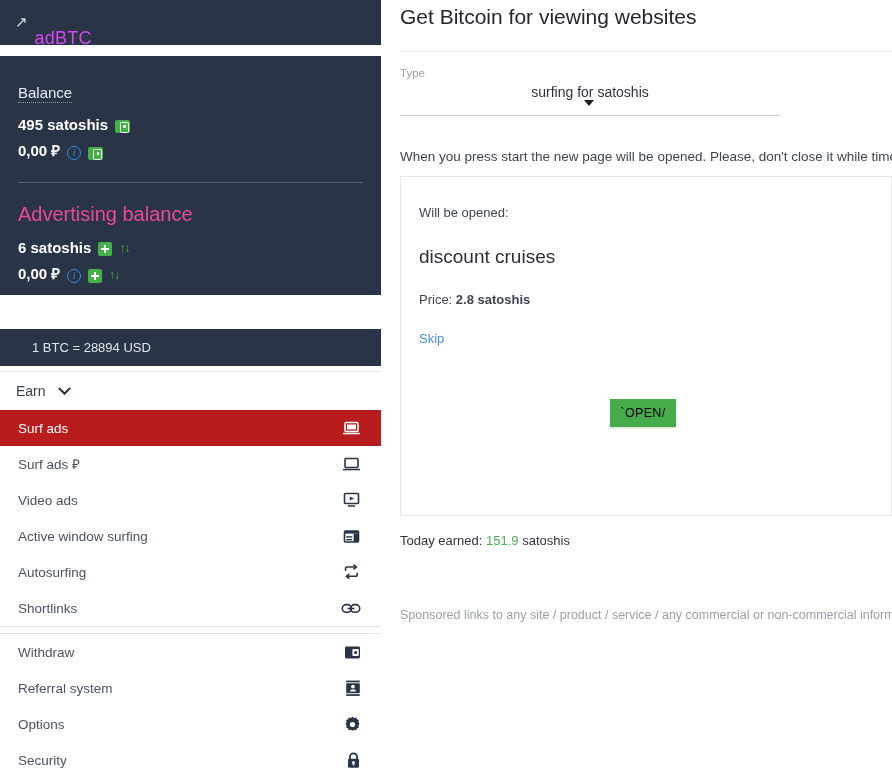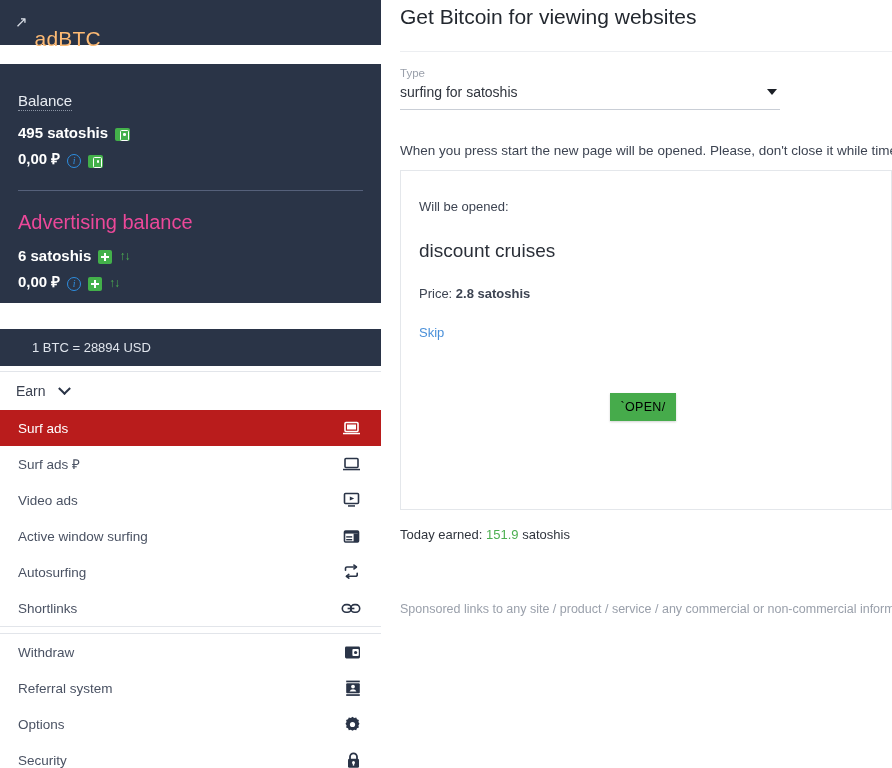--- a/index.html
+++ b/index.html
@@ -39,29 +39,29 @@
   }
   #brand-arrow {
     color: #d8dde6;
     font-size: 15px;
     line-height: 1;
     margin-right: 7px;
     display: inline-block;
     transform: translateY(-1px);
   }
   #brand-text {
-    color: #fdba74;
-    font-size: 21px;
+    color: #d946ef;
+    font-size: 18px;
     letter-spacing: .2px;
     margin-top: 32px;
   }
 
   #balance-panel {
     position: absolute;
-    left: 0; top: 64px;
+    left: 0; top: 56px;
     width: 381px; height: 239px;
     padding: 28px 18px 0 18px;
   }
   .bal-label {
     font-size: 15px;
     color: #e8ecf2;
     border-bottom: 1px dotted #8c95a5;
     display: inline-block;
     padding-bottom: 1px;
     margin-bottom: 9px;
@@ -251,20 +251,21 @@
     color: #9aa0ab;
     margin-bottom: 5px;
   }
   #type-value-row {
     display: flex;
     align-items: center;
     justify-content: space-between;
     padding-bottom: 9px;
     border-bottom: 1px solid #c9ced6;
     cursor: pointer;
+    flex-direction: column;
   }
   #type-value {
     font-size: 14px;
     color: #2f343d;
   }
   .caret-down {
     width: 0; height: 0;
     border-left: 5px solid transparent;
     border-right: 5px solid transparent;
     border-top: 6px solid #1b1f26;

